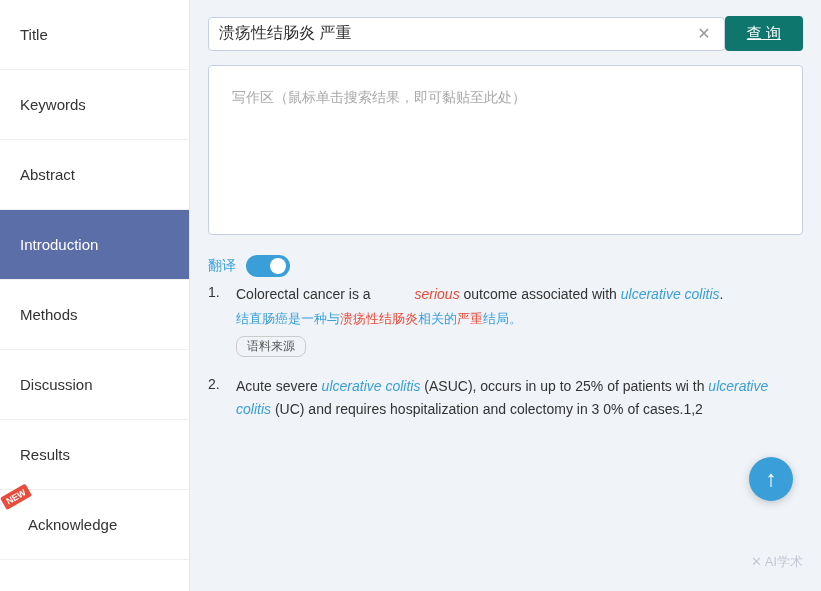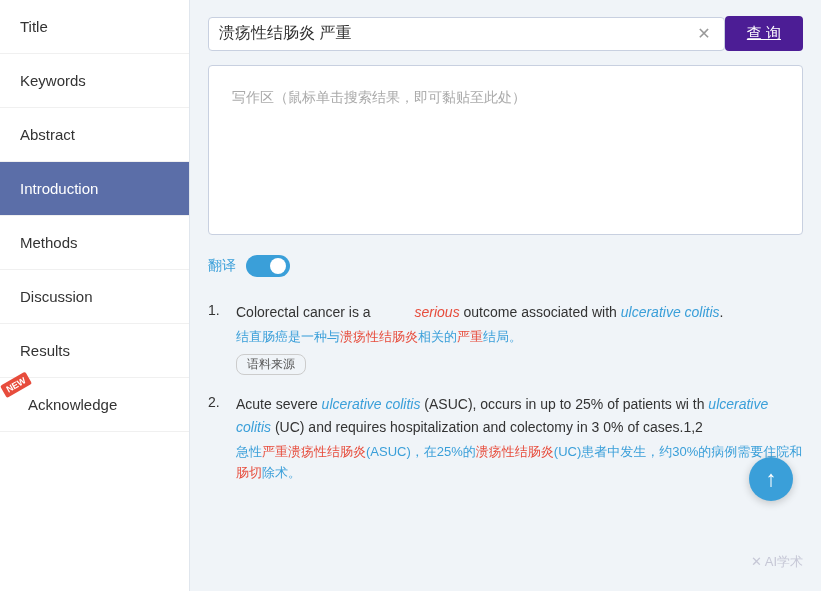--- a/index.html
+++ b/index.html
@@ -9,21 +9,21 @@
     .sidebar {
       width: 190px;
       min-width: 190px;
       background: #fff;
       border-right: 1px solid #e0e6ed;
       display: flex;
       flex-direction: column;
       height: 591px;
     }
     .sidebar-item {
-      padding: 18px 20px;
+      padding: 26px 20px;
       font-size: 15px;
       color: #333;
       cursor: pointer;
       border-bottom: 1px solid #f0f0f0;
       position: relative;
     }
     .sidebar-item.active {
       background: #5b6ea8;
       color: #fff;
     }
@@ -77,21 +77,21 @@
       cursor: pointer;
       color: #999;
       font-size: 16px;
       display: flex;
       align-items: center;
       justify-content: center;
       width: 20px;
       height: 20px;
     }
     .search-btn {
-      background: #4c1d95;
+      background: #0f766e;
       color: #fff;
       border: none;
       border-radius: 4px;
       padding: 8px 22px;
       font-size: 15px;
       cursor: pointer;
       white-space: nowrap;
       text-decoration: underline;
     }
 
@@ -105,21 +105,21 @@
       margin-bottom: 20px;
       color: #aaa;
       font-size: 14px;
     }
 
     
     .translate-row {
       display: flex;
       align-items: center;
       gap: 10px;
-      margin-bottom: 24px;
+      margin-bottom: 6px;
     }
     .translate-label {
       color: #3a9fd9;
       font-size: 14px;
     }
     
     .toggle-switch {
       position: relative;
       width: 44px;
       height: 22px;
@@ -280,23 +280,20 @@
         <span class="source-tag">语料来源</span>
       </div>
     </li>
 
     <li class="result-item">
       <span class="result-number">2.</span>
       <div class="result-content">
         <div class="result-en">
           Acute severe <em class="italic-blue">ulcerative colitis</em> (ASUC), occurs in up to 25% of patients wi th <em class="italic-blue">ulcerative colitis</em> (UC) and requires hospitalization and colectomy in 3 0% of cases.1,2
         </div>
-        <div class="result-cn">
-          急性<span style="color:#e74c3c">严重溃疡性结肠炎</span>(ASUC)，在25%的<span style="color:#e74c3c">溃疡性结肠炎</span>(UC)患者中发生，约30%的病例需要住院和<span style="color:#e74c3c">肠切</span>除术。
-        </div>
       </div>
     </li>
   </ol>
 </div>
 
 <div class="scroll-up-btn">
   <span>↑</span>
 </div>
 
 <div class="watermark">✕ AI学术</div>

